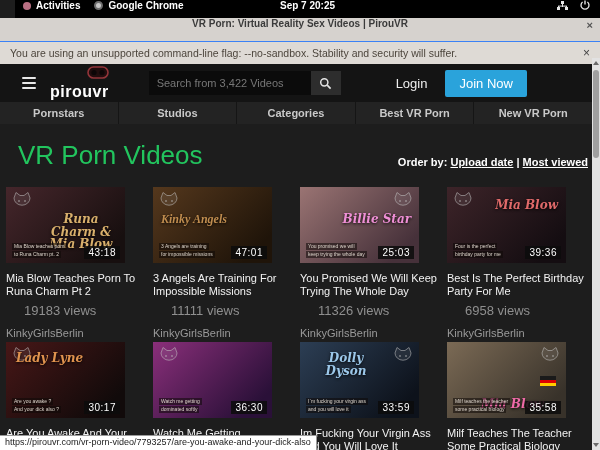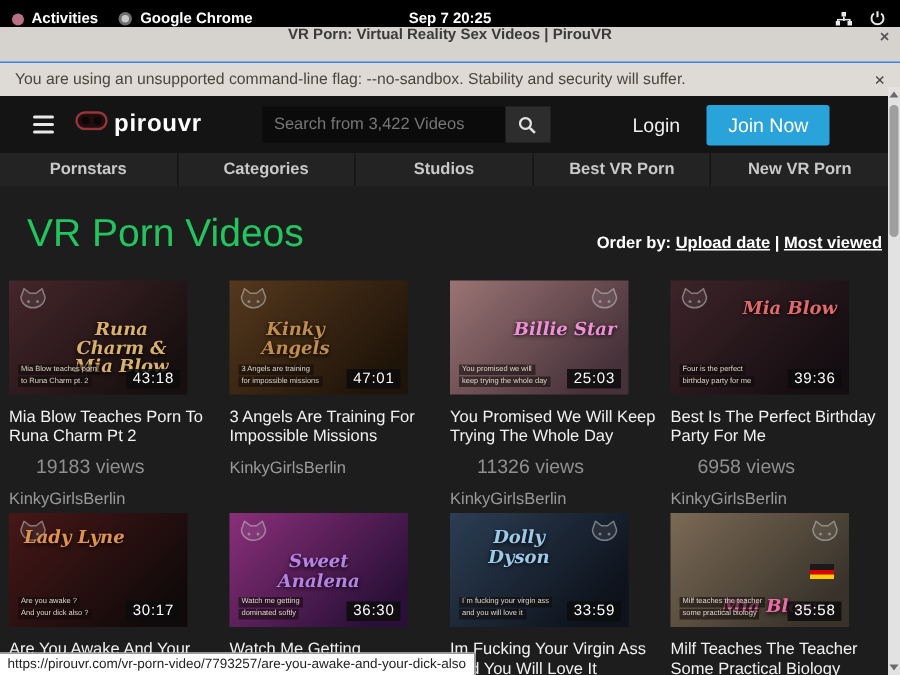--- a/index.html
+++ b/index.html
@@ -1,21 +1,21 @@
 <!DOCTYPE html>
 <html><head>
 <meta charset="utf-8">
 <style>
   * { margin:0; padding:0; box-sizing:border-box; }
   html,body { width:600px; height:450px; overflow:hidden; }
   body { font-family:"Liberation Sans", sans-serif; background:#1d1d1d; position:relative; }
 
   
-  .sysbar { height:18px; background:#000; color:#fff; display:flex; align-items:flex-end;
-            font-size:10px; font-weight:bold; position:relative; }
+  .sysbar { height:18px; background:#000; color:#fff; display:flex; align-items:flex-start;
+            font-size:10px; font-weight:bold; position:relative;margin-left:15px; }
   .sys-left { display:flex; align-items:center; gap:14px; padding-left:8px; }
   .sys-item { display:flex; align-items:center; gap:5px; }
   .dot-icon { width:8px; height:8px; border-radius:50%; background:#b97083; }
   .chrome-ico { width:9px; height:9px; border-radius:50%; background:#c7c7c7;
                 border:2px solid #6e6e6e; }
   .sys-clock { position:absolute; left:50%; transform:translateX(-50%); }
   .sys-right { margin-left:auto; display:flex; align-items:center; gap:12px; padding-right:10px; }
 
   
   .tabbar { height:24px; background:#d6d2ce; color:#3b3b3b; display:flex; align-items:flex-start;
@@ -25,21 +25,21 @@
 
   
   .warnbar { height:22px; background:#dedad5; color:#4c453c; display:flex; align-items:center;
              font-size:10.5px; padding:0 10px; position:relative; }
   .warn-close { position:absolute; right:10px; font-size:12px; color:#444; }
 
   
   .siteheader { height:38px; background:#141414; display:flex; align-items:center; padding:0 12px; }
   .burger { width:14px; display:flex; flex-direction:column; gap:3px; margin:0 14px 0 10px; cursor:pointer; }
   .burger i { display:block; height:2px; background:#e8e8e8; border-radius:1px; }
-  .logo { display:flex; align-items:flex-start; gap:4px; margin-right:40px; cursor:pointer; }
+  .logo { display:flex; align-items:flex-end; gap:4px; margin-right:40px; cursor:pointer;flex-direction:column; }
   .logo-text { color:#fff; font-weight:bold; font-size:16px; letter-spacing:.5px; }
   .search-wrap { display:flex; align-items:center; }
   .search-input { width:162px; height:24px; background:#0b0b0b; border:none; color:#bbb;
                   font-size:11px; padding:0 8px; outline:none; }
   .search-input::placeholder { color:#777; }
   .search-btn { width:30px; height:24px; background:#2d2d2d; border:none; display:flex;
                 align-items:center; justify-content:center; cursor:pointer; }
   .login { color:#eee; font-size:13px; margin-left:55px; cursor:pointer; }
   .join-btn { border:none; color:#fff; font-size:13px; padding:6px 14px; border-radius:2px;
               margin-left:18px; cursor:pointer; }
@@ -172,22 +172,22 @@
         <path d="M8.2 8.2 L11.6 11.6" stroke="#e4e4e4" stroke-width="1.7"></path>
       </svg>
     </button>
   </div>
   <span class="login">Login</span>
   <button class="join-btn" id="joinBtn" style="background: rgb(42, 163, 219); text-align: center;">Join Now</button>
 </div>
 
 <div class="navbar" id="navbar">
     <div class="nav-item">Pornstars</div>
+    <div class="nav-item">Studios</div>
     <div class="nav-item">Categories</div>
-    <div class="nav-item">Studios</div>
     <div class="nav-item">Best VR Porn</div>
     <div class="nav-item">New VR Porn</div>
   </div>
 
 <div class="content">
   <div class="page-head">
     <div class="page-title">VR Porn Videos</div>
     <div class="order-by">
       <span>Order by:</span>
       <a>Upload date</a>
@@ -215,29 +215,30 @@
     <div class="card-views">19183 views</div>
     <div class="card-studio">KinkyGirlsBerlin</div>
   </div>
       <div class="card">
     <div class="thumb" style="background: linear-gradient(135deg, rgb(85, 56, 29) 0%, rgb(31, 20, 9) 85%);">
       <svg class="mask-logo mask-left" width="20" height="18" viewBox="0 0 20 18">
         <path d="M2 6 L4 0.5 L8 3.5 L12 3.5 L16 0.5 L18 6 A8 7.2 0 1 1 2 6 Z" fill="rgba(210,210,210,0.16)" stroke="#c8c8c8" stroke-width="1"></path>
         <circle cx="7" cy="9" r="1" fill="#c8c8c8"></circle>
             <circle cx="13" cy="9" r="1" fill="#c8c8c8"></circle>
       </svg>
-      <div class="overlay-name pos-l-mid" style="color: rgb(192, 141, 79);">Kinky Angels</div>
+      <div class="overlay-name pos-l-mid" style="color: rgb(192, 141, 79); font-family: Liberation Serif, serif;">Kinky Angels</div>
       <div class="caption">
             <span>3 Angels are training</span>
             <span>for impossible missions</span>
           </div>
 
       <span class="duration">47:01</span>
     </div>
     <div class="card-title">3 Angels Are Training For Impossible Missions</div>
+    <div class="card-views">11111 views</div>
     <div class="card-studio">KinkyGirlsBerlin</div>
   </div>
       <div class="card">
     <div class="thumb" style="background: linear-gradient(135deg, rgb(154, 116, 115) 0%, rgb(70, 49, 58) 85%);">
       <svg class="mask-logo mask-right" width="20" height="18" viewBox="0 0 20 18">
         <path d="M2 6 L4 0.5 L8 3.5 L12 3.5 L16 0.5 L18 6 A8 7.2 0 1 1 2 6 Z" fill="rgba(210,210,210,0.16)" stroke="#c8c8c8" stroke-width="1"></path>
         <circle cx="7" cy="9" r="1" fill="#c8c8c8"></circle>
             <circle cx="13" cy="9" r="1" fill="#c8c8c8"></circle>
       </svg>
       <div class="overlay-name pos-r-mid" style="color: rgb(239, 143, 214);">Billie Star</div>
@@ -289,21 +290,20 @@
     <div class="card-title">Are You Awake And Your Dick Also</div>
 
   </div>
       <div class="card">
     <div class="thumb" style="background: linear-gradient(135deg, rgb(138, 47, 122) 0%, rgb(42, 16, 56) 85%);">
       <svg class="mask-logo mask-left" width="20" height="18" viewBox="0 0 20 18">
         <path d="M2 6 L4 0.5 L8 3.5 L12 3.5 L16 0.5 L18 6 A8 7.2 0 1 1 2 6 Z" fill="rgba(210,210,210,0.16)" stroke="#c8c8c8" stroke-width="1"></path>
         <circle cx="7" cy="9" r="1" fill="#c8c8c8"></circle>
             <circle cx="13" cy="9" r="1" fill="#c8c8c8"></circle>
       </svg>
-      <div class="overlay-name pos-c-mid" style="color: rgb(179, 131, 230);">Sweet Analena</div>
       <div class="caption">
             <span>Watch me getting</span>
             <span>dominated softly</span>
           </div>
 
       <span class="duration">36:30</span>
     </div>
     <div class="card-title">Watch Me Getting Dominated Softly</div>
 
   </div>

